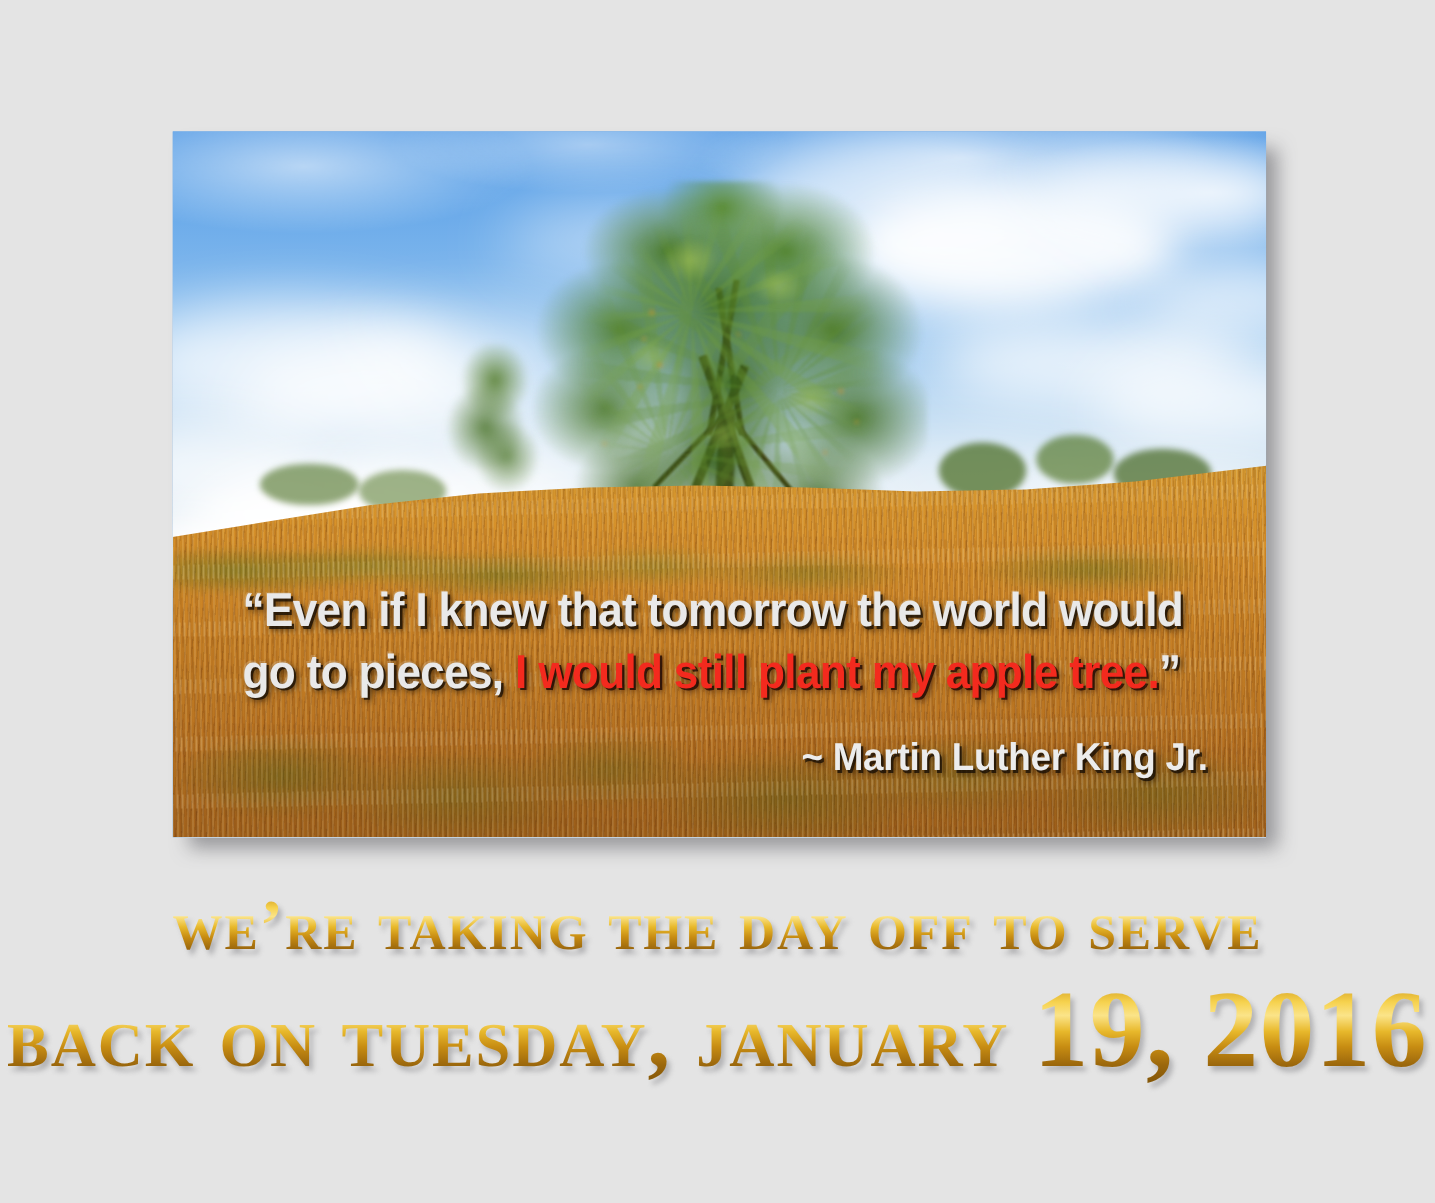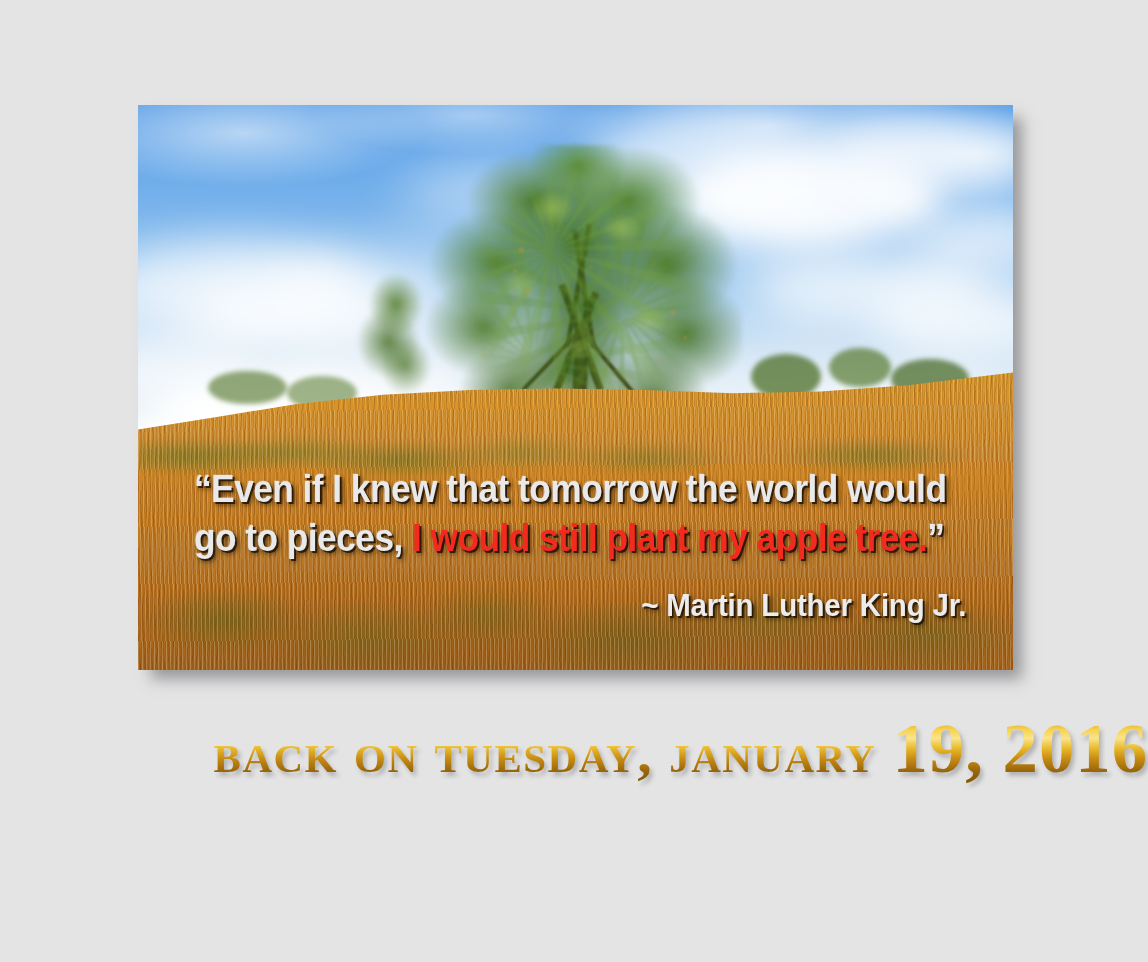--- a/index.html
+++ b/index.html
@@ -389,21 +389,21 @@
       #9b670c 80%,
       #7d5207 100%);
     -webkit-background-clip: text;
             background-clip: text;
     -webkit-text-fill-color: transparent;
     color: #d1a02a;
     filter: drop-shadow(3px 4px 2px rgba(120,120,125,0.45));
   }
   .msg-line.l1 { font-size: 57px; }
   .msg-line.l2 { font-size: 57px; letter-spacing: 1.2px; }
-  .msg-line.l3 { font-size: 58px; text-align: right; }
+  .msg-line.l3 { font-size: 72px; }
   .msg-line .big {
     font-size: 1.22em;
     letter-spacing: 1px;
   }
 </style>
 </head>
 <body>
 
 <div class="page">
 
@@ -464,16 +464,17 @@
       <div class="quote-block">
         <div class="quote-line">“Even if I knew that tomorrow the world would</div>
         <div class="quote-line"><span>go to pieces, </span><span class="quote-red">I would still plant my apple tree.</span><span>”</span></div>
         <div class="quote-attrib">~ Martin Luther King Jr.</div>
       </div>
 
     </div>
   </div>
 
   <div class="message">
+    <p class="msg-line l1">We’re taking the day off to serve</p>
     <p class="msg-line l3"><span>Back on Tuesday, January </span><span class="big">19, 2016</span></p>
   </div>
 
 </div>
 
 </body></html>

